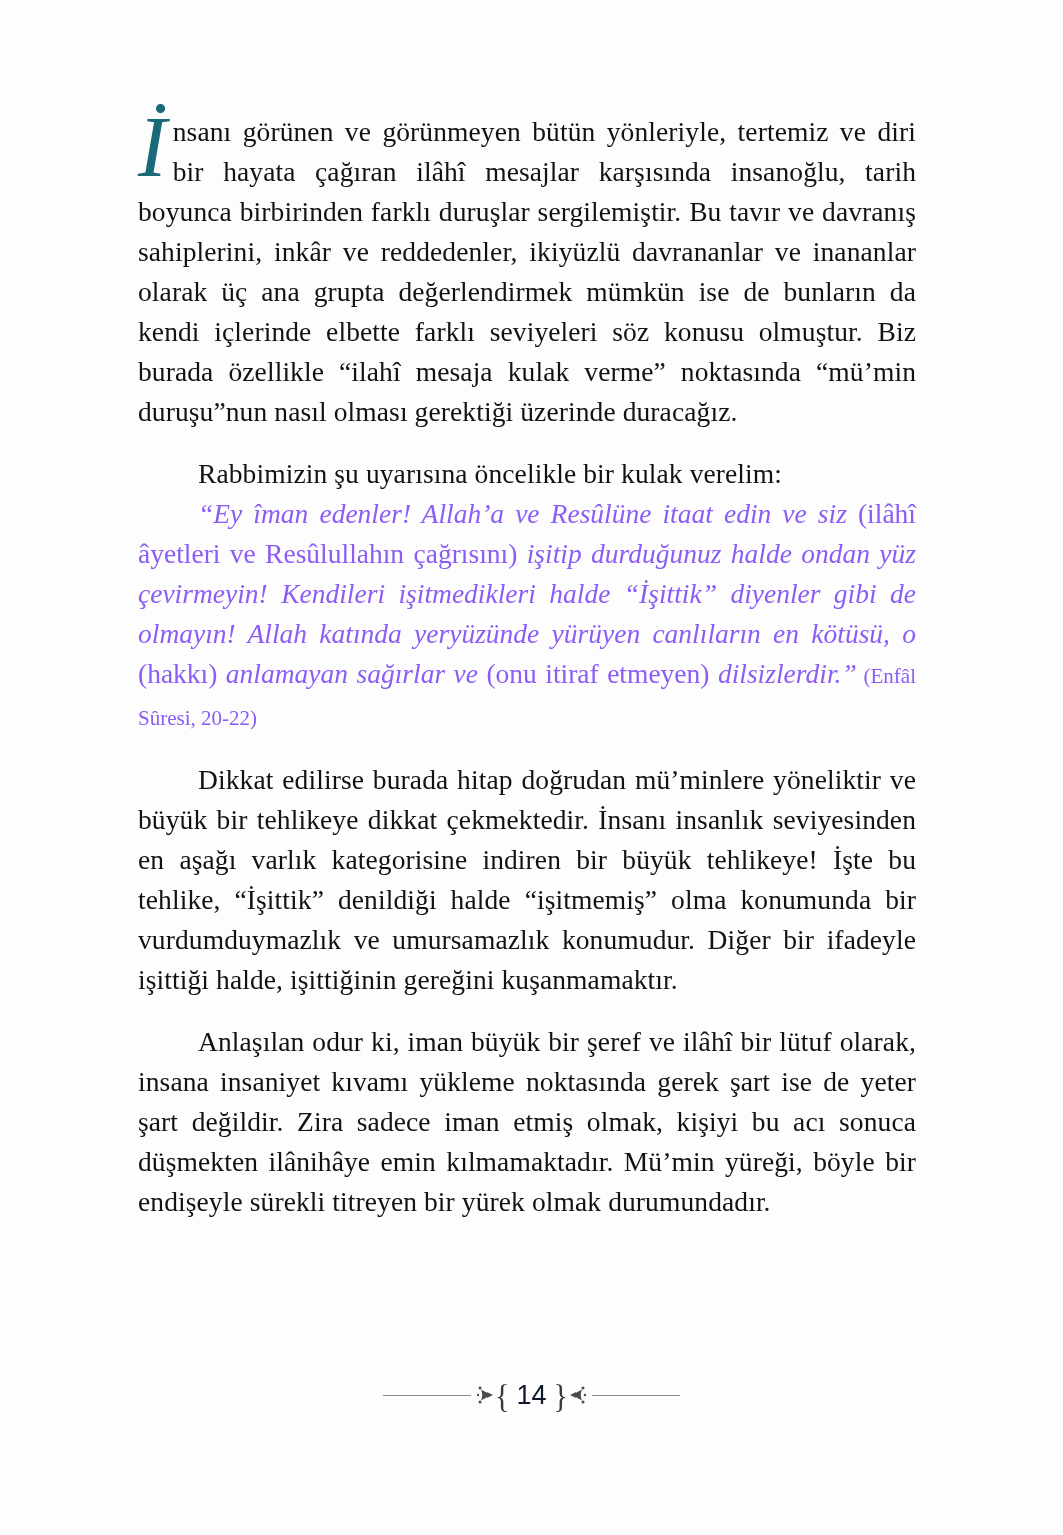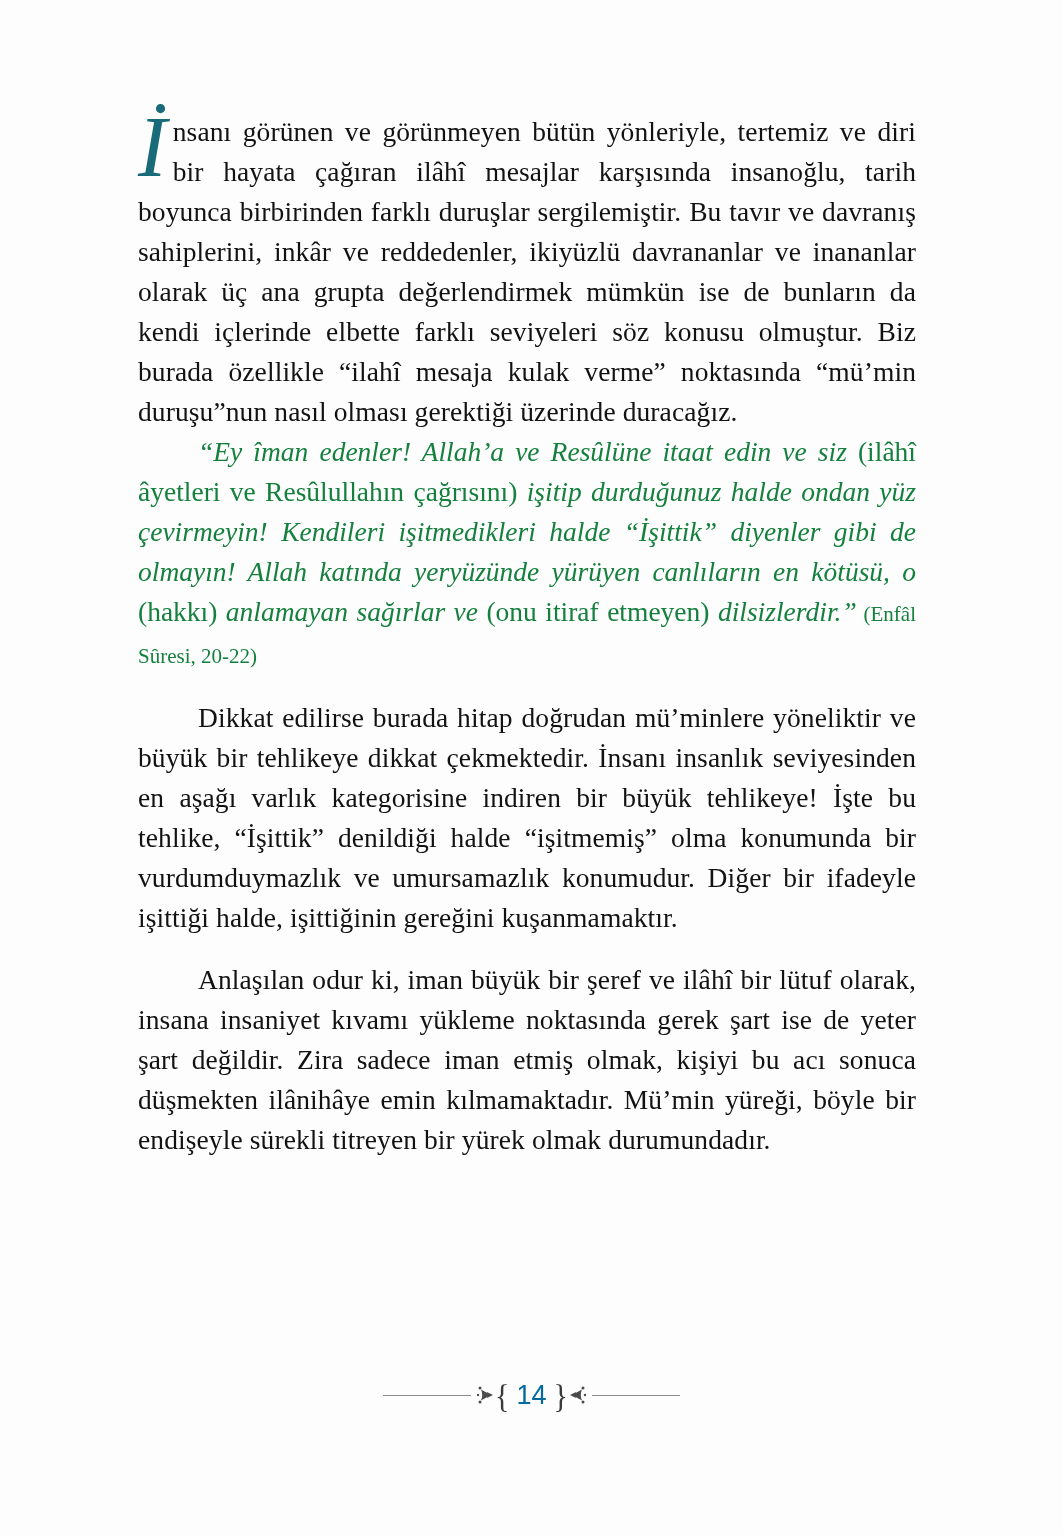--- a/index.html
+++ b/index.html
@@ -67,21 +67,21 @@
   }
 
   
   p.quote {
     margin: 0;
     text-align: justify;
     font-size: 27.5px;
     line-height: 40px;
     text-indent: 60px;
     font-style: italic;
-    color: #15803d;
+    color: #8b5cf6;
   }
 
   .roman {
     font-style: normal;
   }
 
   .ital {
   }
 
   .cite {
@@ -121,21 +121,21 @@
     font-size: 30px;
     color: #3a3a3a;
     line-height: 1;
     display: inline-block;
     transform: scaleY(1.15);
   }
 
   .page-number {
     font-family: "Liberation Sans", "DejaVu Sans", sans-serif;
     font-size: 27px;
-    color: #0369a1;
+    color: #0f172a;
     line-height: 1;
     padding: 0 7px;
     display: inline-block;
   }
 
   .orn-left, .orn-right {
     display: inline-flex;
     align-items: center;
     gap: 1px;
   }
@@ -147,20 +147,21 @@
 </style>
 </head>
 <body>
 
 <div class="page">
 
   <div class="text-column">
 
     <p class="para first"><span class="dropcap">İ</span><span>nsanı görünen ve görünmeyen bütün yönleriyle, tertemiz ve diri bir hayata çağıran ilâhî mesajlar karşısında insanoğlu, tarih boyunca birbirinden farklı duruşlar sergilemiştir. Bu tavır ve davranış sahiplerini, inkâr ve reddedenler, ikiyüzlü davrananlar ve inananlar olarak üç ana grupta değerlendirmek mümkün ise de bunların da kendi içlerinde elbette farklı seviyeleri söz konusu olmuştur. Biz burada özellikle </span><span class="ital">“ilahî mesaja kulak verme”</span><span> noktasında “mü’min duruşu”nun nasıl olması gerektiği üzerinde duracağız.</span></p>
 
+    <p class="para spaced">Rabbimizin şu uyarısına öncelikle bir kulak verelim:</p>
 
     <p class="quote spaced"><span>“Ey îman edenler! Allah’a ve Resûlüne itaat edin ve siz </span><span class="roman">(ilâhî âyetleri ve Resûlullahın çağrısını)</span><span> işitip durduğunuz halde ondan yüz çevirmeyin! Kendileri işitmedikleri halde “İşittik” diyenler gibi de olmayın! Allah katında yeryüzünde yürüyen canlıların en kötüsü, o </span><span class="roman">(hakkı)</span><span> anlamayan sağırlar ve </span><span class="roman">(onu itiraf etmeyen)</span><span> dilsizlerdir.”</span><span class="cite"> (Enfâl Sûresi, 20-22)</span></p>
 
     <p class="para spaced"><span>Dikkat edilirse burada hitap doğrudan mü’minlere yöneliktir ve büyük bir tehlikeye dikkat çekmektedir. İnsanı insanlık seviyesinden en aşağı varlık kategorisine indiren bir büyük tehlikeye! İşte bu tehlike, </span><span class="ital">“İşittik”</span><span> denildiği halde “işitmemiş” olma konumunda bir vurdumduymazlık ve umursamazlık konumudur. Diğer bir ifadeyle işittiği halde, işittiğinin gereğini kuşanmamaktır.</span></p>
 
     <p class="para spaced">Anlaşılan odur ki, iman büyük bir şeref ve ilâhî bir lütuf olarak, insana insaniyet kıvamı yükleme noktasında gerek şart ise de yeter şart değildir. Zira sadece iman etmiş olmak, kişiyi bu acı sonuca düşmekten ilânihâye emin kılmamaktadır. Mü’min yüreği, böyle bir endişeyle sürekli titreyen bir yürek olmak durumundadır.</p>
 
   </div>
 
   <div class="footer">

